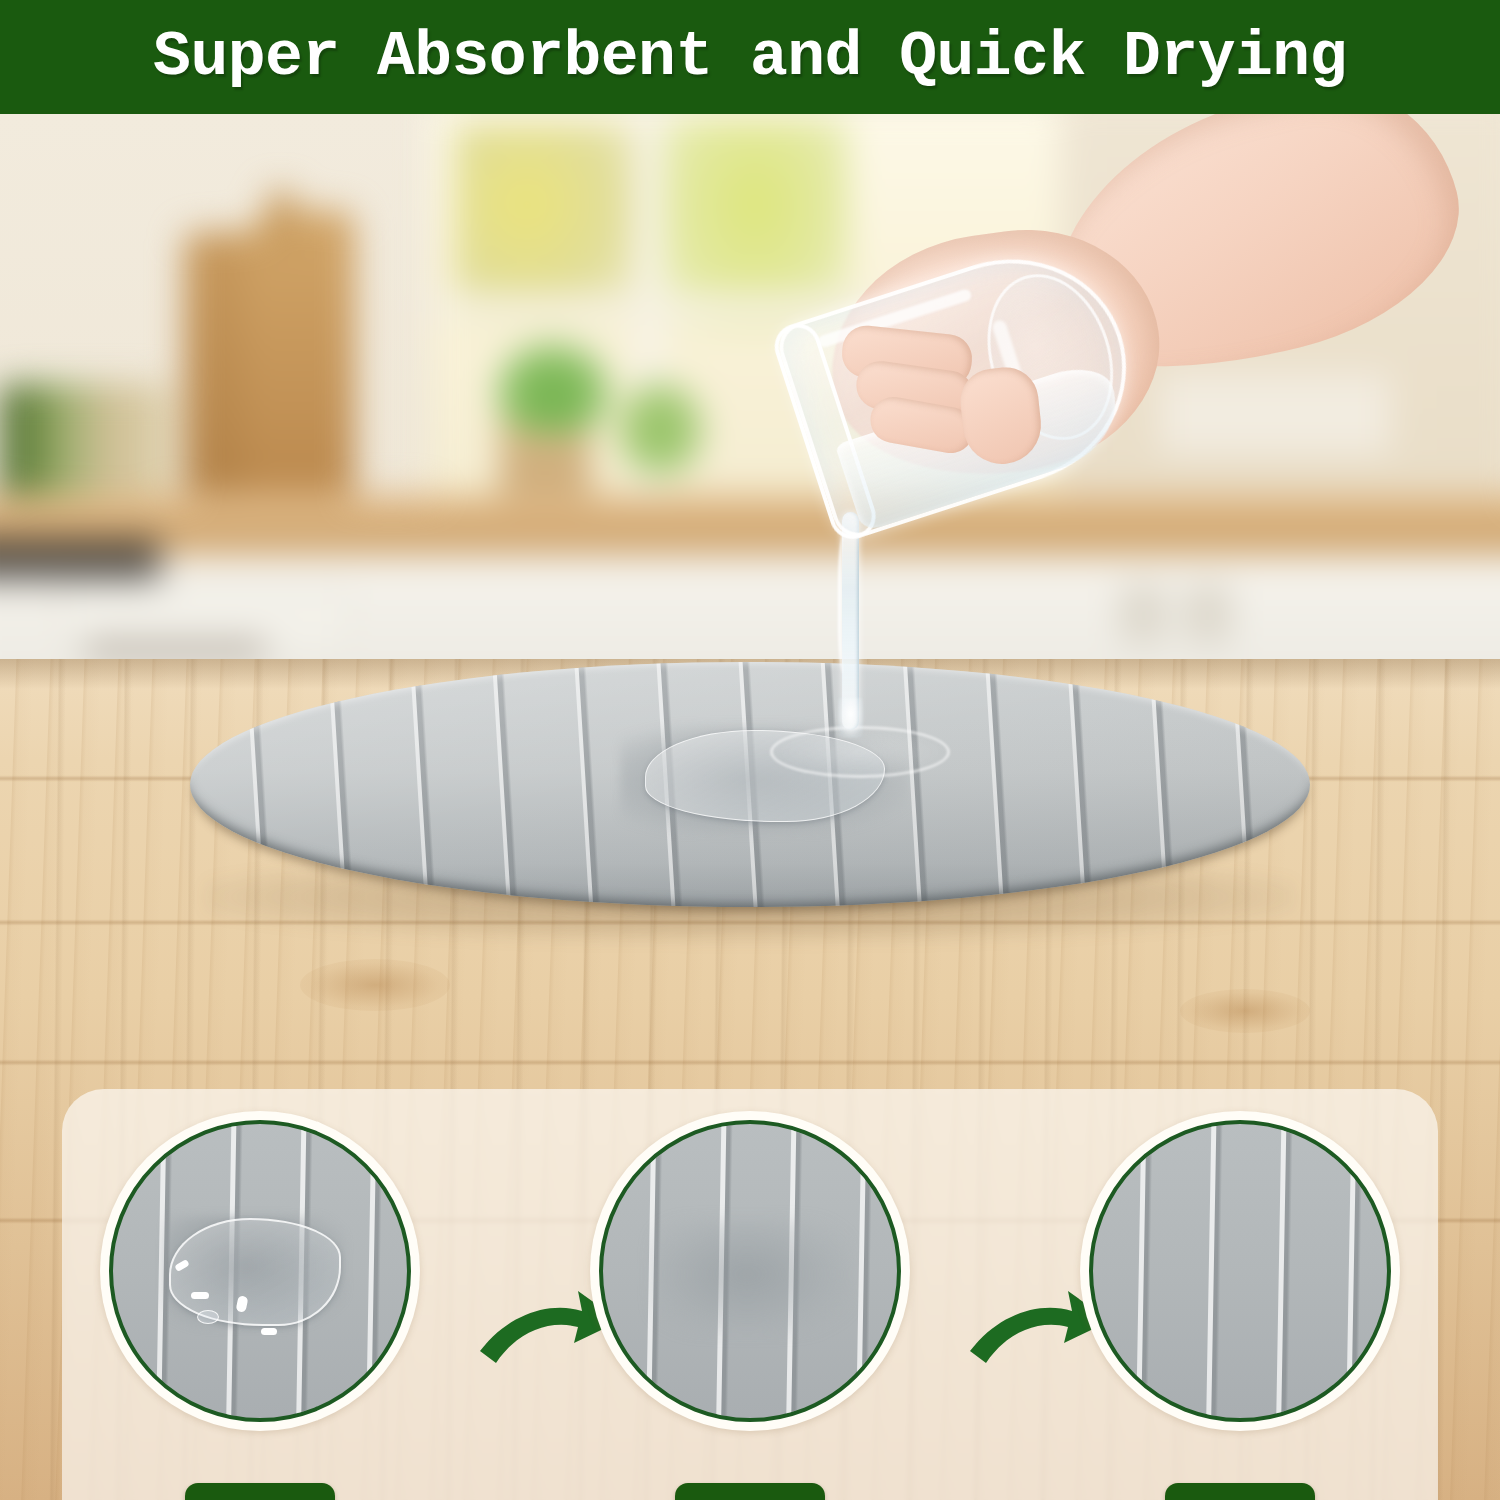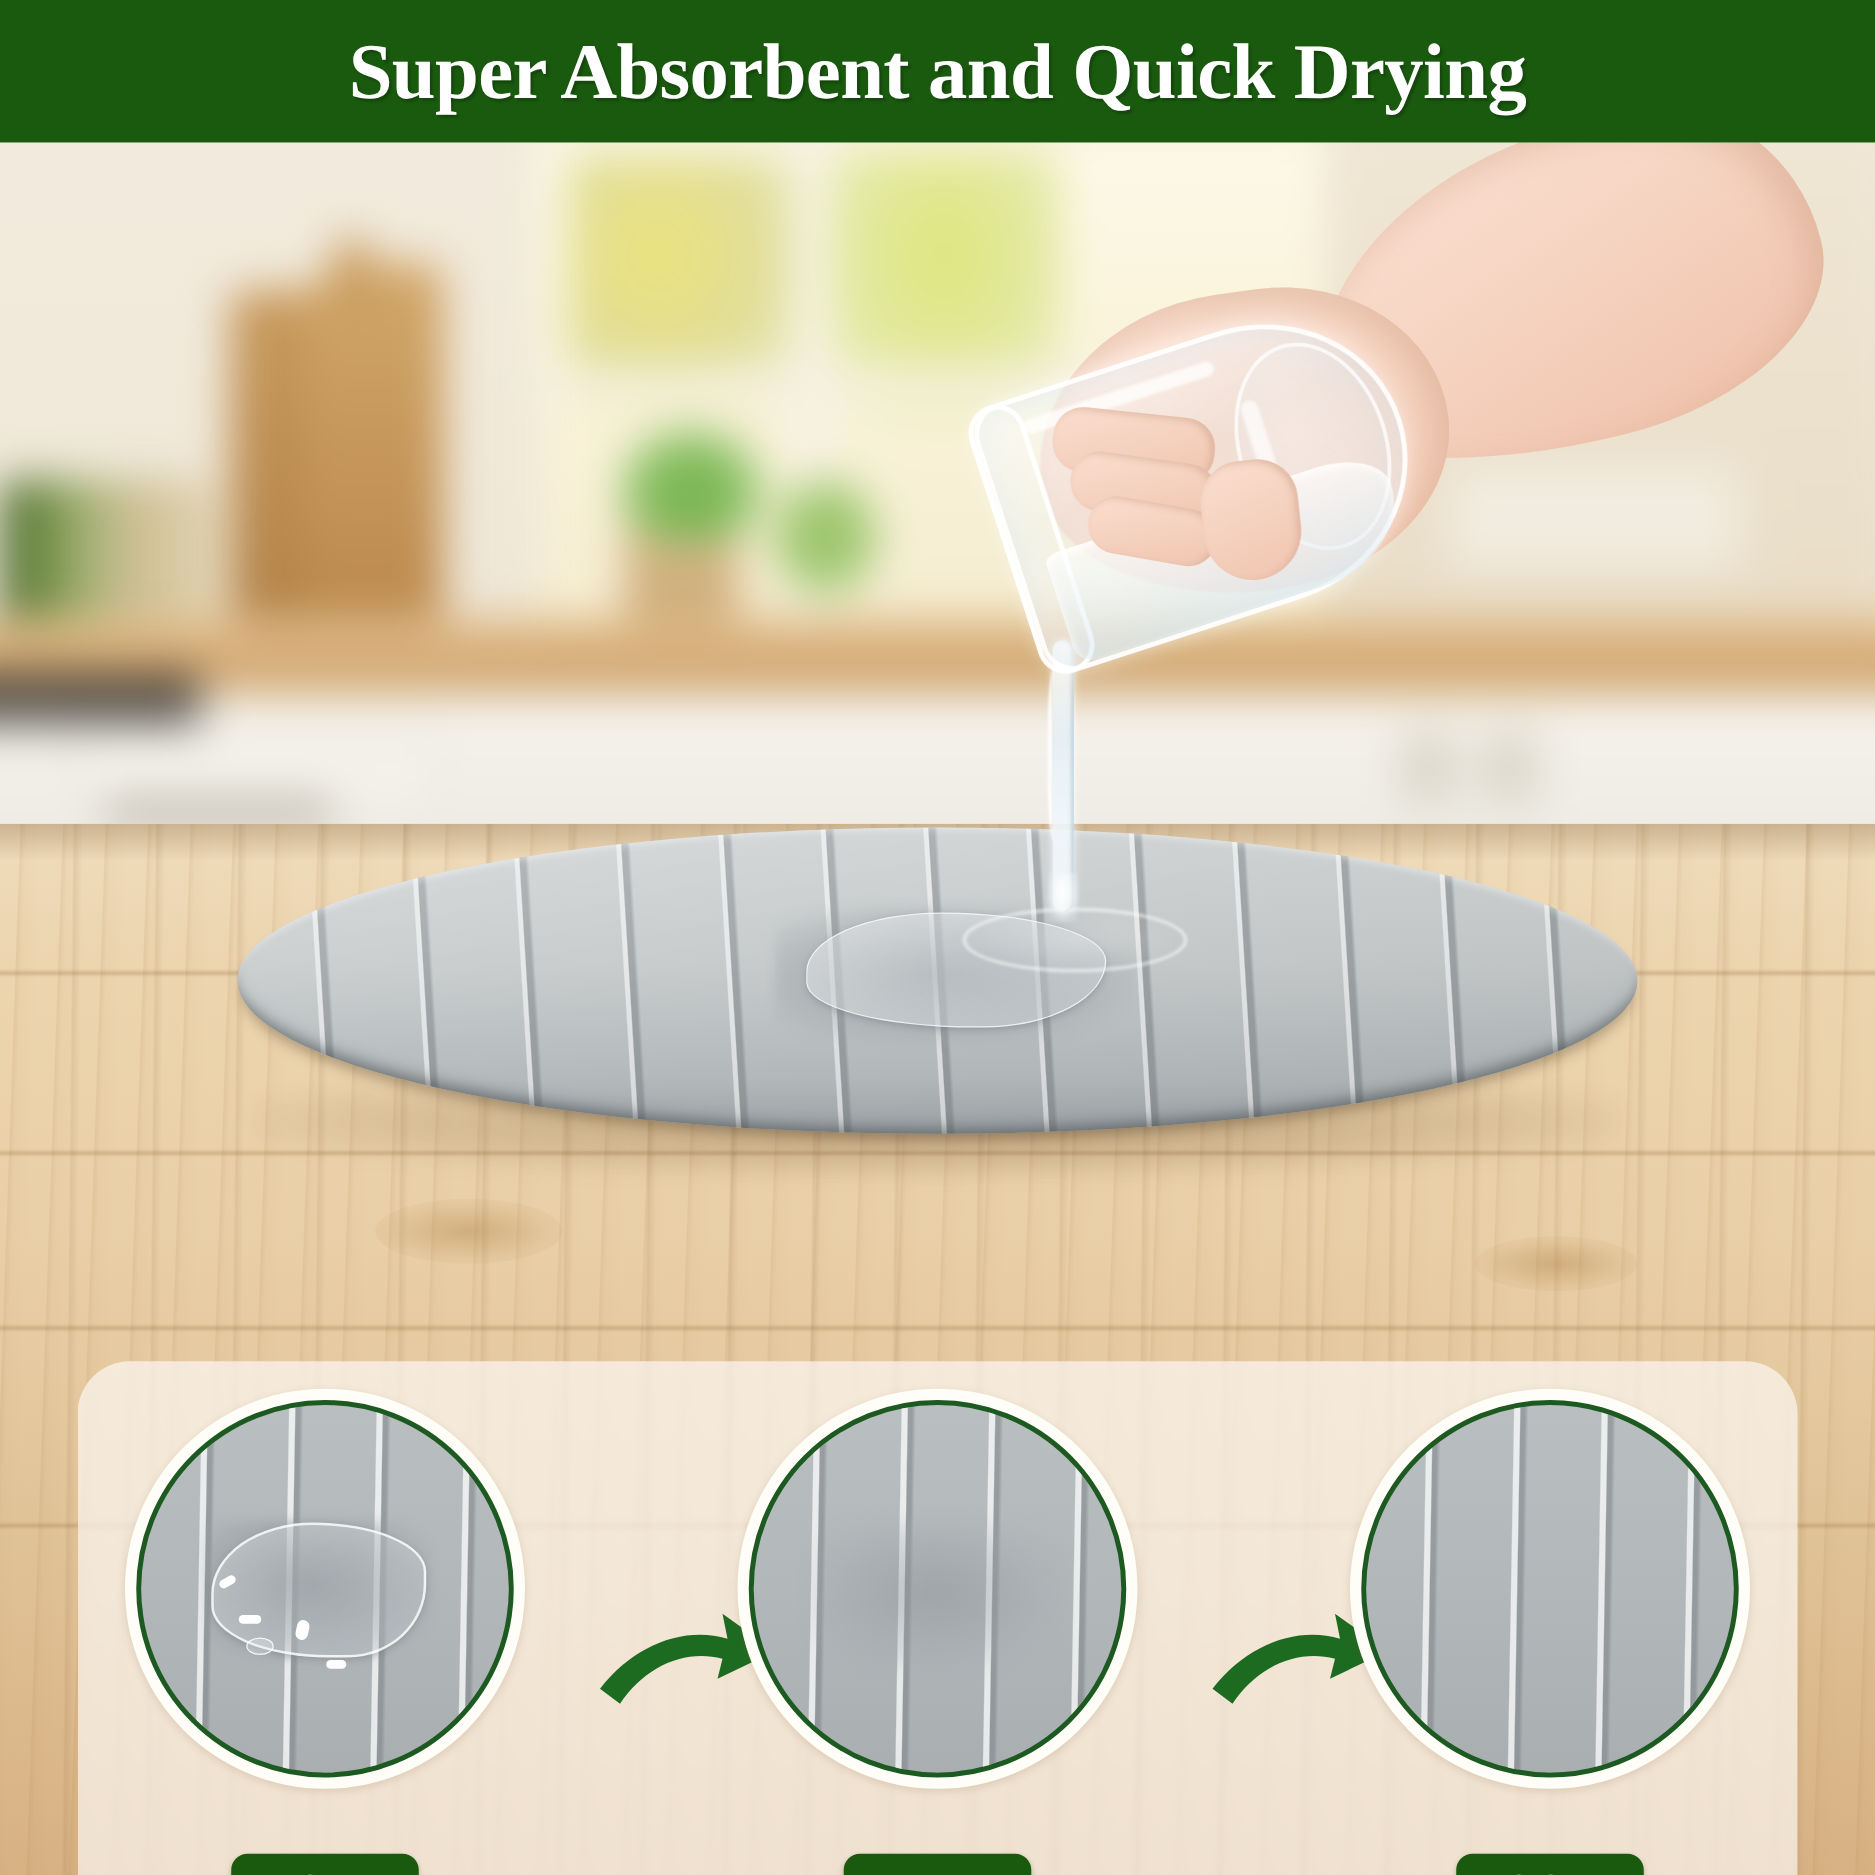--- a/index.html
+++ b/index.html
@@ -12,21 +12,21 @@
 
   
   .banner {
     position: absolute; left: 0; top: 0; width: 1500px; height: 114px;
     background: #1a5a0f; display: flex; align-items: center; justify-content: center;
     z-index: 40;
   }
   .banner-title {
     color: #ffffff; font-size: 63px; font-weight: bold; letter-spacing: -0.5px;
     text-shadow: 2px 3px 2px rgba(0,0,0,0.22);
-    white-space: nowrap; font-family: Liberation Serif, serif;
+    white-space: nowrap; font-family: Liberation Mono, monospace;
   }
 
   
   .scene { position: absolute; left: 0; top: 114px; width: 1500px; height: 1386px; overflow: hidden; }
 
   
   .bg-wall {
     position: absolute; inset: 0;
     background:
       linear-gradient(180deg,#f2ebdd 0%, #efe7d7 30%, #eadfcb 60%, #e6d9c2 100%);

